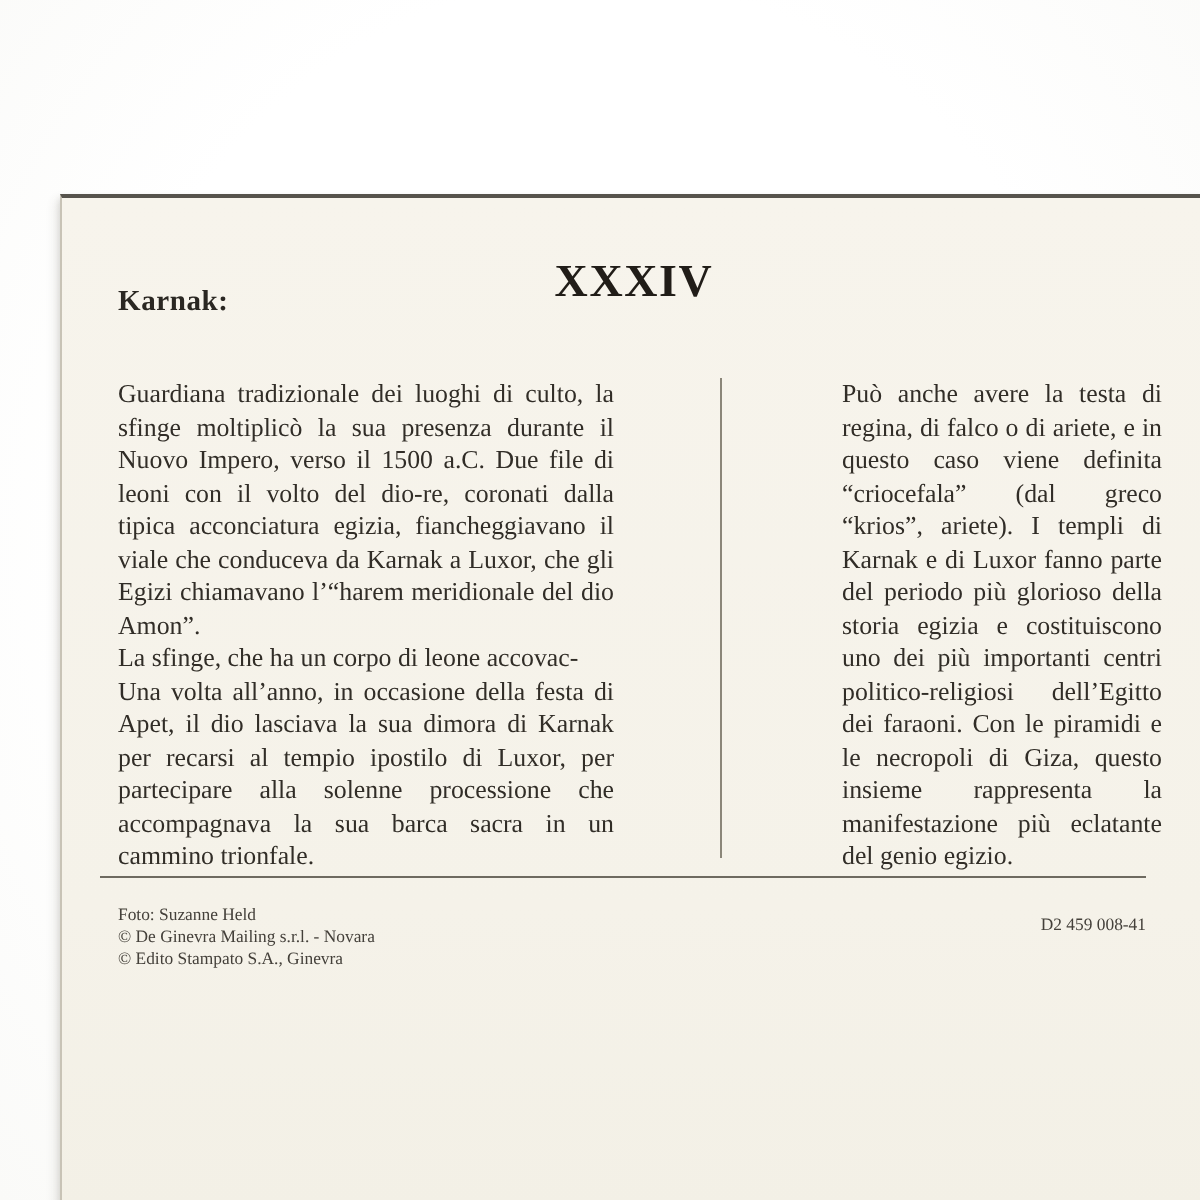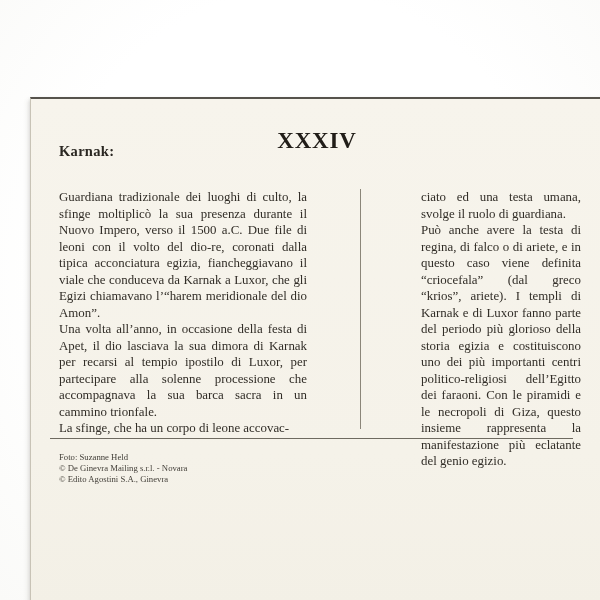--- a/index.html
+++ b/index.html
@@ -130,37 +130,37 @@
       <div class="loc-title">Karnak:</div>
     </div>
 
     <div class="header-center">
       <div class="series-title">XXXIV</div>
     </div>
 
     <div class="columns">
       <div class="col col-left">
         <p>Guardiana tradizionale dei luoghi di culto, la sfinge moltiplicò la sua presenza durante il Nuovo Impero, verso il 1500 a.C. Due file di leoni con il volto del dio-re, coronati dalla tipica acconciatura egizia, fiancheggiavano il viale che conduceva da Karnak a Luxor, che gli Egizi chiamavano l’“harem meridionale del dio Amon”.</p>
+        <p>La sfinge, che ha un corpo di leone accovac-</p>
         <p>Una volta all’anno, in occasione della festa di Apet, il dio lasciava la sua dimora di Karnak per recarsi al tempio ipostilo di Luxor, per partecipare alla solenne processione che accompagnava la sua barca sacra in un cammino trionfale.</p>
-        <p>La sfinge, che ha un corpo di leone accovac-</p>
       </div>
       <div class="divider"></div>
       <div class="col col-right">
-        <p>ciato ed una testa umana, svolge il ruolo di guardiana.</p>
         <p>Può anche avere la testa di regina, di falco o di ariete, e in questo caso viene definita “criocefala” (dal greco “krios”, ariete). I templi di Karnak e di Luxor fanno parte del periodo più glorioso della storia egizia e costituiscono uno dei più importanti centri politico-religiosi dell’Egitto dei faraoni. Con le piramidi e le necropoli di Giza, questo insieme rappresenta la manifestazione più eclatante del genio egizio.</p>
       </div>
     </div>
 
     <div class="footer">
       <hr class="footer-rule">
       <div class="footer-row">
         <div class="credits">
           <div>Foto: Suzanne Held</div>
           <div>© De Ginevra Mailing s.r.l. - Novara</div>
-          <div>© Edito Agostini S.A., Ginevra</div>
+          <div>© Edito Stampato S.A., Ginevra</div>
         </div>
         <div class="printing">
+          <div>D2 459 008-41</div>
         </div>
       </div>
     </div>
 
   </div>
 </div>
 
 </body></html>

